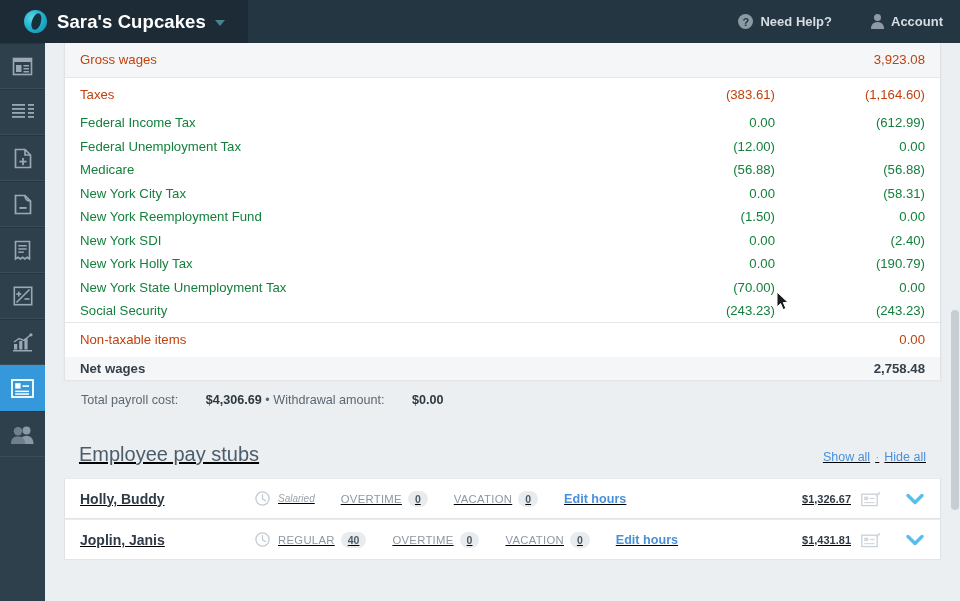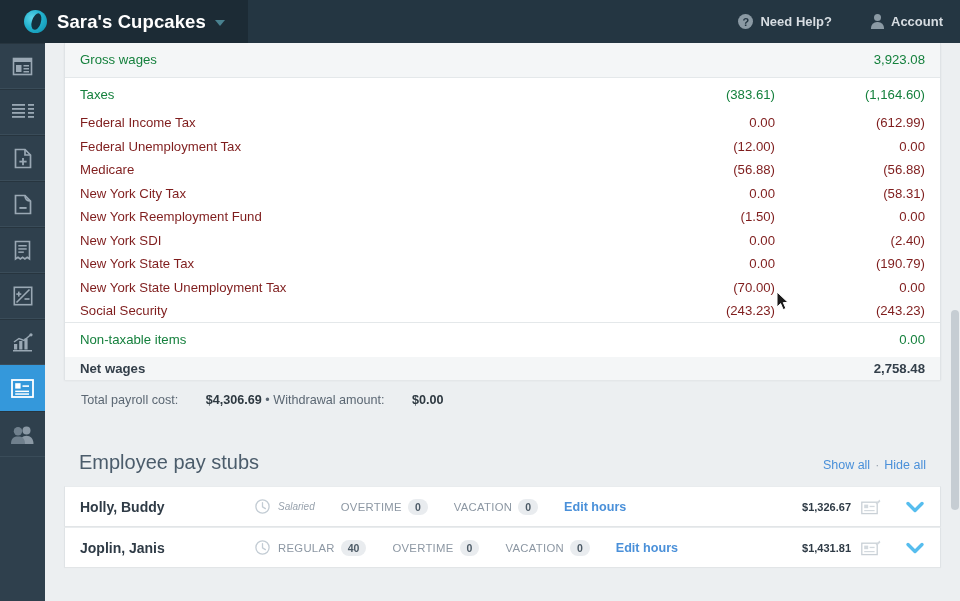--- a/index.html
+++ b/index.html
@@ -111,42 +111,42 @@
   
   table.payroll { width: 100%; border-collapse: collapse; }
   table.payroll td {
     padding: 0 15px;
     height: 23.5px;
     font-size: 13.2px;
     vertical-align: middle;
   }
   tr.shade td { background: #f4f6f7; }
   tr.major td {
-    color: #15803d; font-weight: normal;
+    color: #c2410c; font-weight: normal;
     border-top: 1px solid #e4e8ea;
     height: 34px;
   }
   tr.major.first td { border-top: none; }
-  tr.sub td { color: #7f1d1d; }
+  tr.sub td { color: #15803d; }
   tr.net td { font-weight: bold; color: #333f4a; }
   td.num { text-align: right; font-variant-numeric: tabular-nums; }
   td.c1 { width: 150px; }
   td.c2 { width: 150px; }
   .footnote {
     padding: 13px 2px 13px 2px;
     font-size: 12.6px; color: #5b6773;
   }
   .footnote b { color: #2d3840; padding-left: 24px; }
   .footnote-wrap {
     margin: 0 19px; padding: 0 15px;
     background: #eceff1;
   }
 
   
-  .stubs-wrap { margin: 12px 19px; padding-top: 11px; }
+  .stubs-wrap { margin: 4px 19px; padding-top: 11px; text-decoration: underline; }
   .stubs-head {
     display: flex; align-items: baseline;
     padding: 8px 15px 12px 15px;
   }
   .stubs-title {
     font-size: 20px; color: #4b5c6b; font-weight: normal;
   }
   .stubs-links { margin-left: auto; font-size: 12.5px; }
   .stubs-links a { color: #4a90d9; text-decoration: none; }
   .stubs-links .dot { color: #9aa5b1; margin: 0 5px; }
@@ -366,21 +366,21 @@
             <td>New York Reemployment Fund</td>
             <td class="num c1">(1.50)</td>
             <td class="num c2">0.00</td>
           </tr>
           <tr class="sub">
             <td>New York SDI</td>
             <td class="num c1">0.00</td>
             <td class="num c2">(2.40)</td>
           </tr>
           <tr class="sub">
-            <td>New York State Tax</td>
+            <td>New York Holly Tax</td>
             <td class="num c1">0.00</td>
             <td class="num c2">(190.79)</td>
           </tr>
           <tr class="sub">
             <td>New York State Unemployment Tax</td>
             <td class="num c1">(70.00)</td>
             <td class="num c2">0.00</td>
           </tr>
           <tr class="sub">
             <td>Social Security</td>

